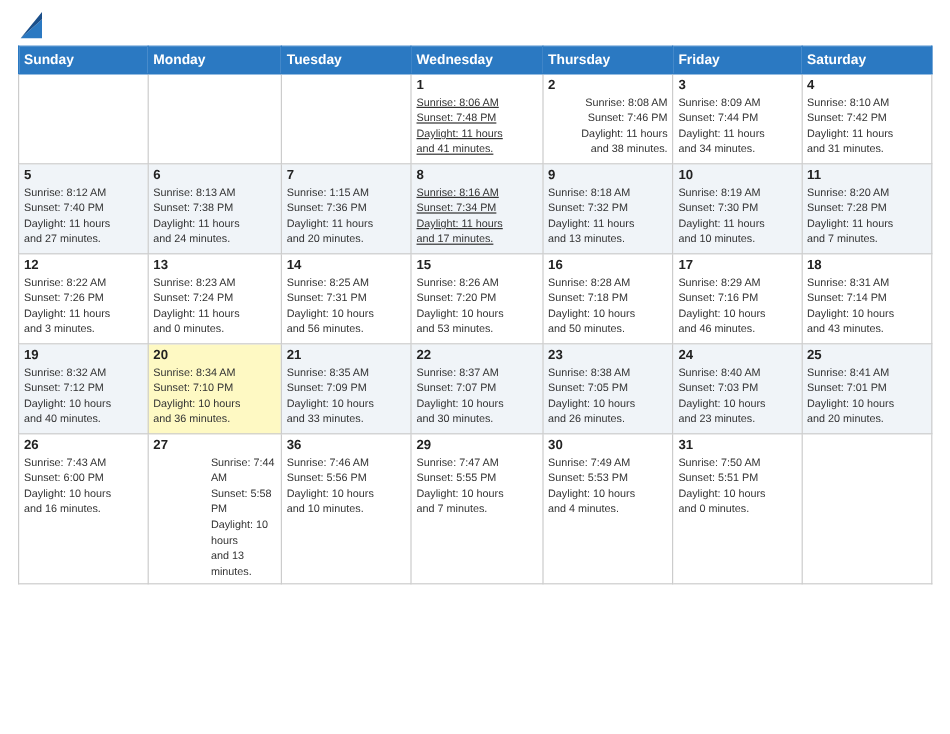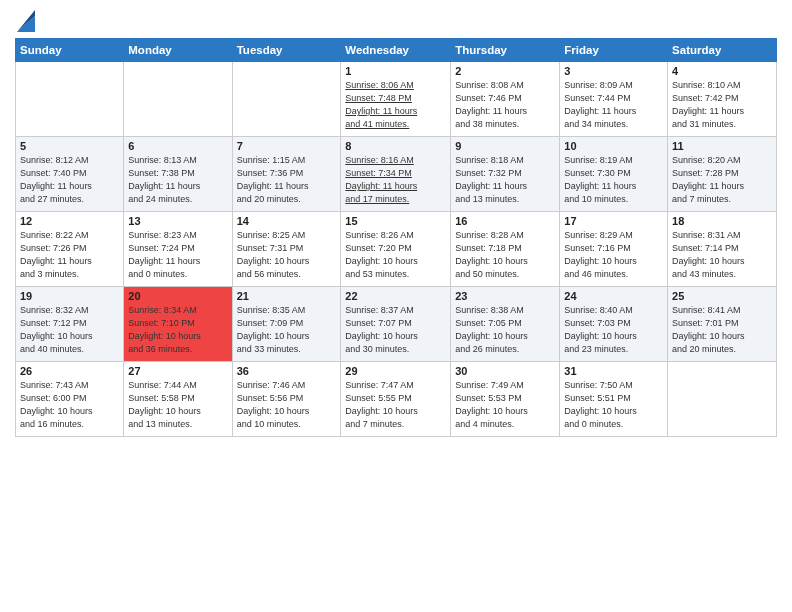--- a/index.html
+++ b/index.html
@@ -141,21 +141,21 @@
           <td class="empty"></td>
           <td style="background: rgb(255, 255, 255);">
             <span class="day-num">1</span>
             <div class="day-info" style="white-space: pre-line; text-decoration: underline;">Sunrise: 8:06 AM
 Sunset: 7:48 PM
 Daylight: 11 hours
 and 41 minutes.</div>
           </td>
           <td style="background: rgb(255, 255, 255);">
             <span class="day-num">2</span>
-            <div class="day-info" style="white-space: pre-line;">Sunrise: 8:08 AM
+            <div class="day-info" style="white-space: pre-line; text-align: right;">Sunrise: 8:08 AM
 Sunset: 7:46 PM
 Daylight: 11 hours
 and 38 minutes.</div>
           </td>
           <td style="background: rgb(255, 255, 255);">
             <span class="day-num">3</span>
             <div class="day-info" style="white-space: pre-line;">Sunrise: 8:09 AM
 Sunset: 7:44 PM
 Daylight: 11 hours
 and 34 minutes.</div>
@@ -271,21 +271,21 @@
           </td>
         </tr>
         <tr>
           <td style="background: rgb(240, 244, 248);">
             <span class="day-num">19</span>
             <div class="day-info" style="white-space: pre-line;">Sunrise: 8:32 AM
 Sunset: 7:12 PM
 Daylight: 10 hours
 and 40 minutes.</div>
           </td>
-          <td style="background: #ef4444;">
+          <td style="background: #fef9c3;">
             <span class="day-num">20</span>
             <div class="day-info" style="white-space: pre-line;">Sunrise: 8:34 AM
 Sunset: 7:10 PM
 Daylight: 10 hours
 and 36 minutes.</div>
           </td>
           <td style="background: rgb(240, 244, 248);">
             <span class="day-num">21</span>
             <div class="day-info" style="white-space: pre-line;">Sunrise: 8:35 AM
 Sunset: 7:09 PM
@@ -324,21 +324,21 @@
         <tr>
           <td style="background: rgb(255, 255, 255);">
             <span class="day-num">26</span>
             <div class="day-info" style="white-space: pre-line;">Sunrise: 7:43 AM
 Sunset: 6:00 PM
 Daylight: 10 hours
 and 16 minutes.</div>
           </td>
           <td style="background: rgb(255, 255, 255);">
             <span class="day-num">27</span>
-            <div class="day-info" style="white-space: pre-line;">Sunrise: 7:44 AM
+            <div class="day-info" style="white-space: pre-line; margin-left: 48px;">Sunrise: 7:44 AM
 Sunset: 5:58 PM
 Daylight: 10 hours
 and 13 minutes.</div>
           </td>
           <td style="background: rgb(255, 255, 255);">
             <span class="day-num">36</span>
             <div class="day-info" style="white-space: pre-line;">Sunrise: 7:46 AM
 Sunset: 5:56 PM
 Daylight: 10 hours
 and 10 minutes.</div>

